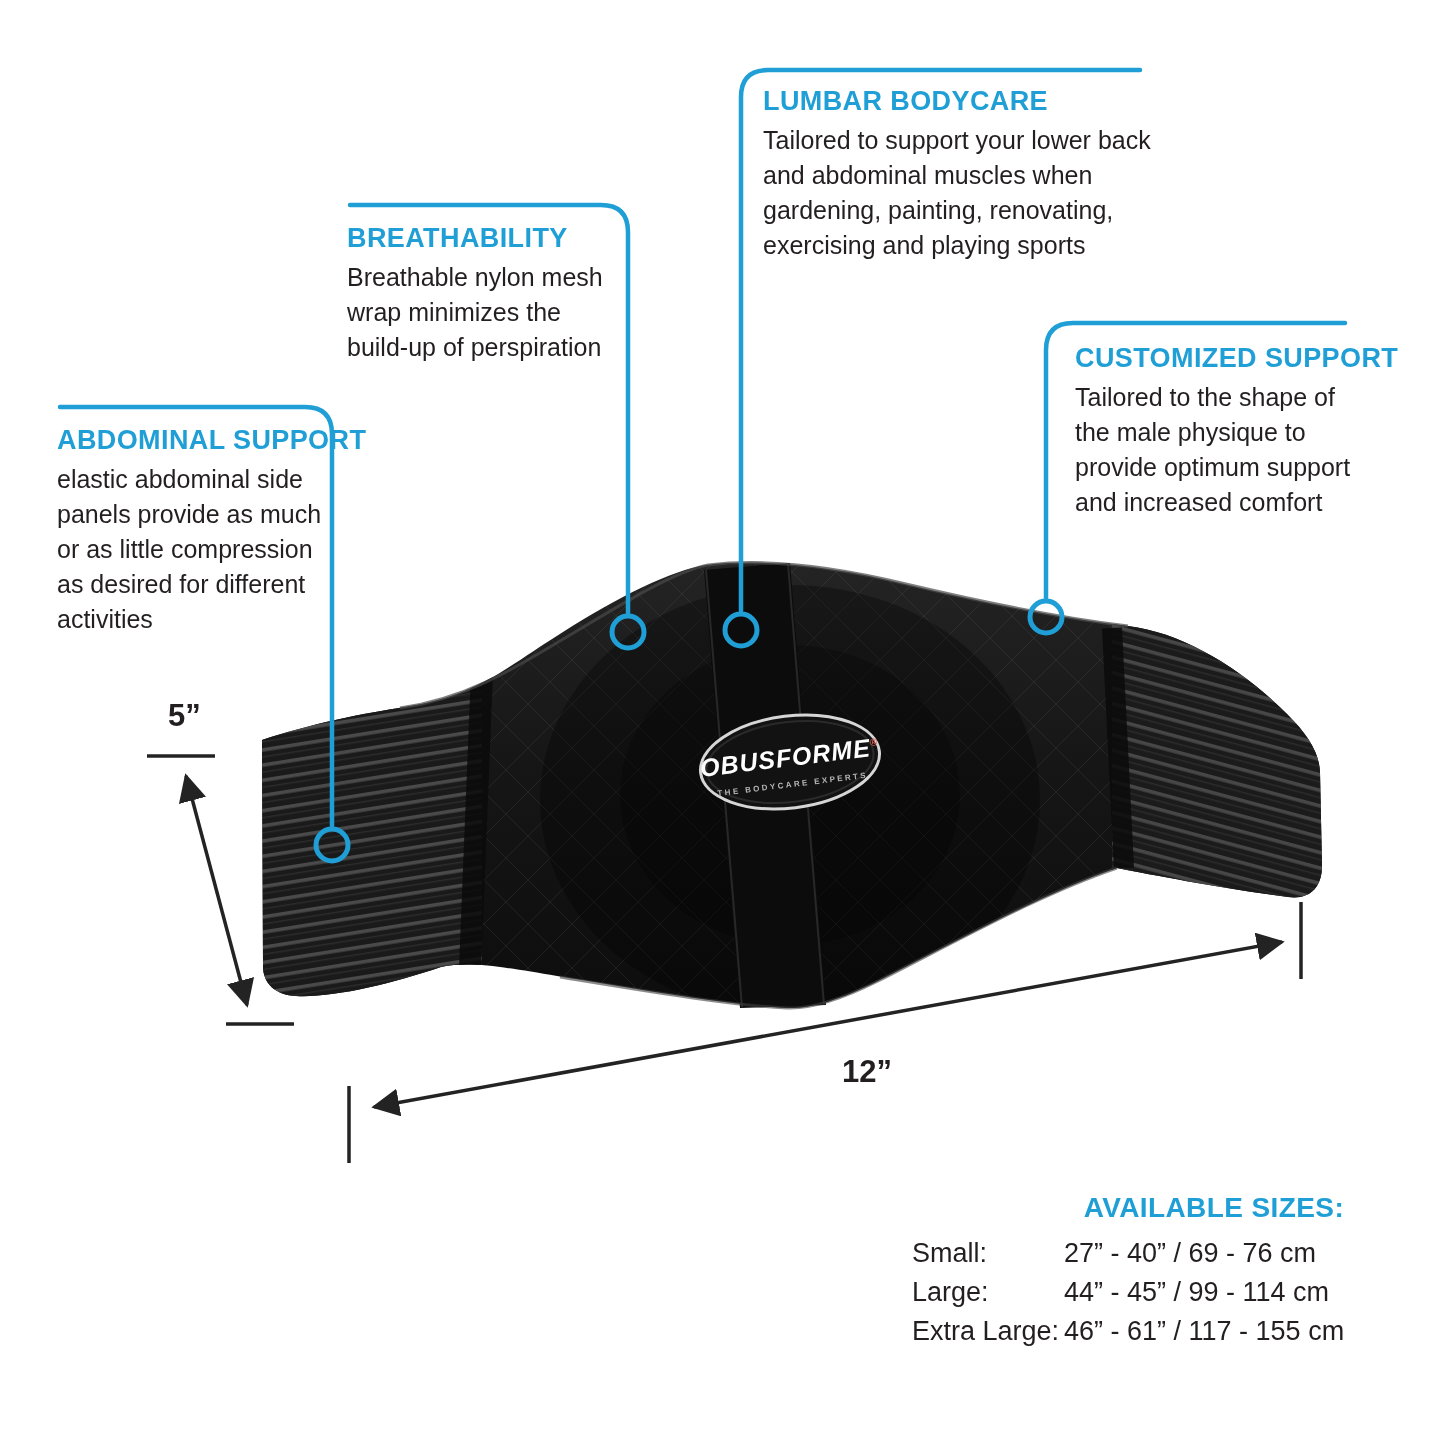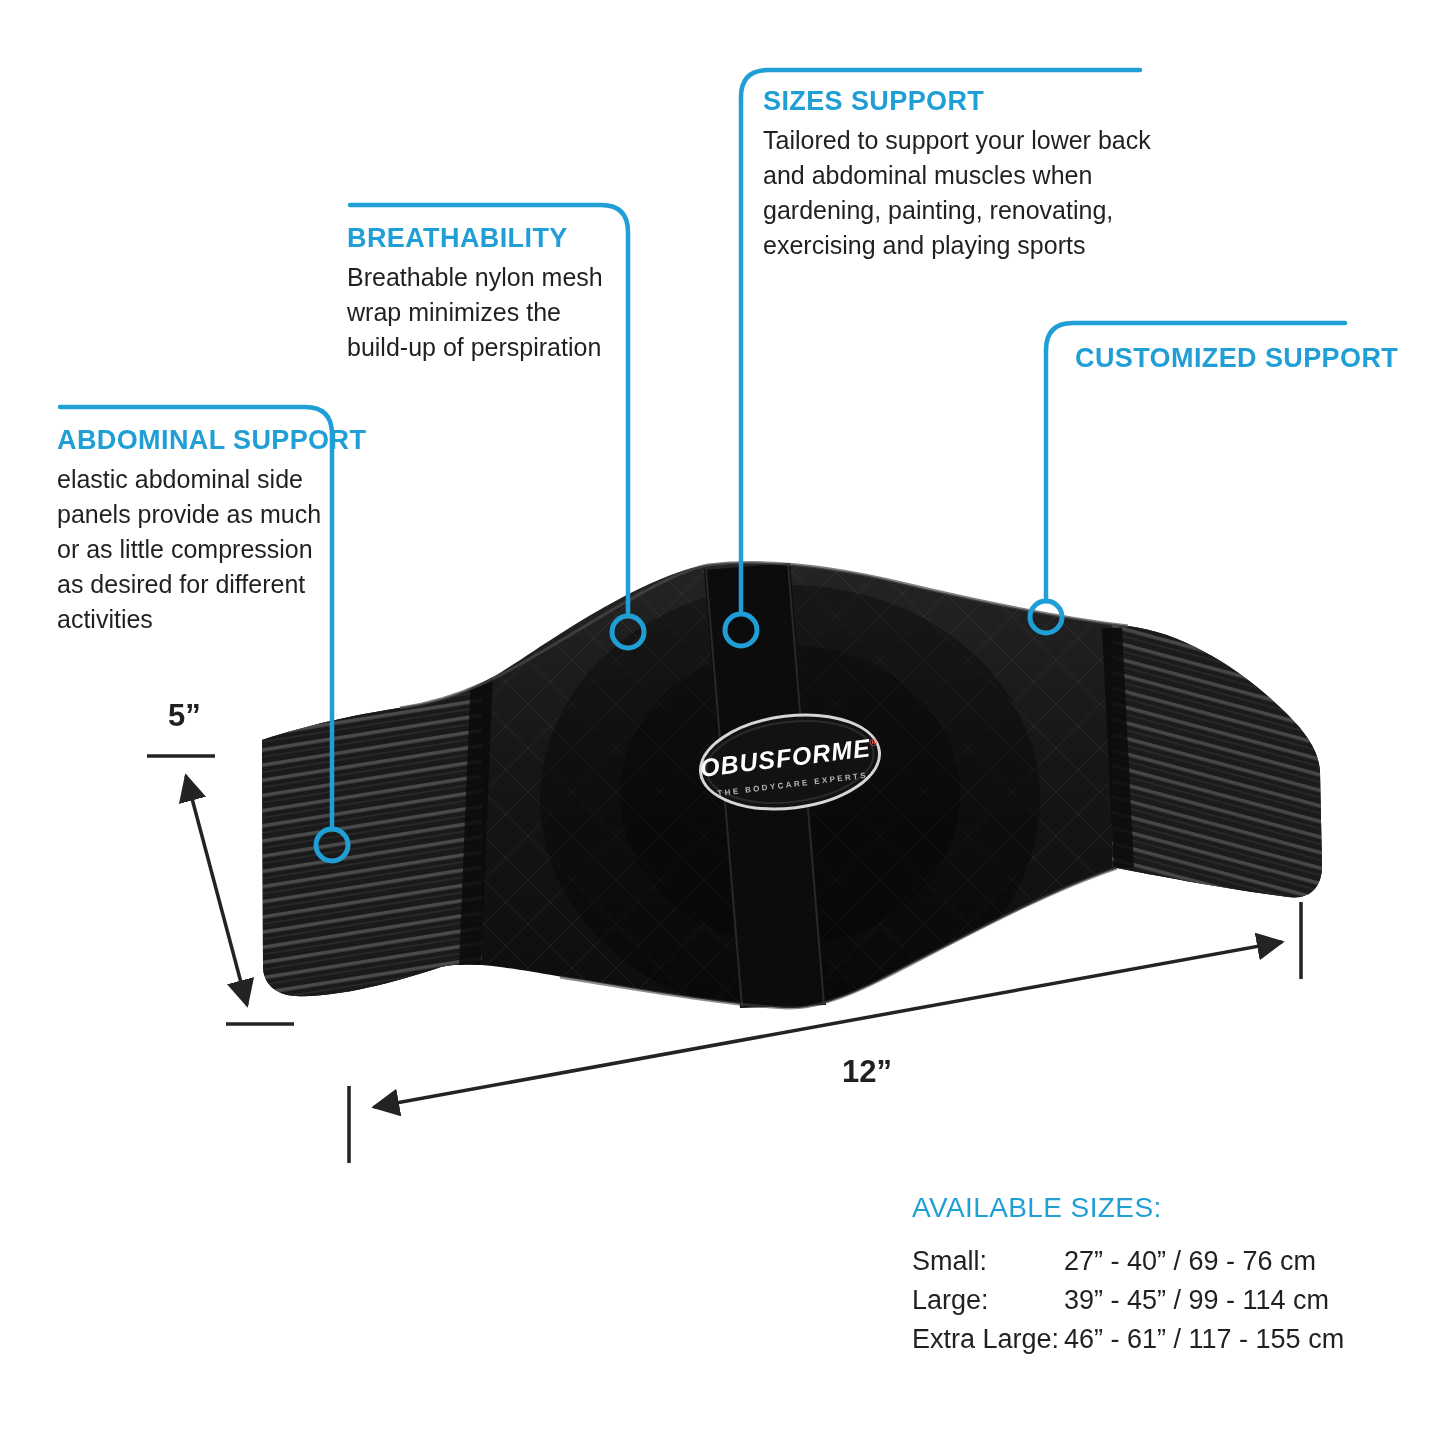--- a/index.html
+++ b/index.html
@@ -14,21 +14,21 @@
   .callout h3 {
     margin:0; color:var(--accent); font-size:27px; font-weight:bold;
     letter-spacing:.4px; line-height:30px;
   }
   .callout p {
     margin:7px 0 0; font-size:25px; line-height:35px; white-space:pre-line;
     color:var(--ink);
   }
   .dim-label { position:absolute; font-size:31px; font-weight:bold; color:var(--ink); }
   .sizes { position:absolute; }
-  .sizes h3 { margin:0 0 18px; color:var(--accent); font-size:28px; font-weight:normal; letter-spacing:.4px; }
+  .sizes h3 { margin:0 0 10px; color:var(--accent); font-size:28px; font-weight:bold; letter-spacing:.4px;text-align:right; }
   .size-row { display:flex; font-size:27px; line-height:39px; color:var(--ink); }
   .size-label { width:152px; flex:0 0 152px; }
   .size-value { white-space:nowrap; }
   .accent-stroke { stroke:var(--accent); }
   .logo-title { font-family:"Liberation Sans", sans-serif; font-style:italic; font-weight:bold; font-size:25px; fill:#ffffff; letter-spacing:1px; }
   .logo-reg { font-size:10px; fill:#d85c4e; font-style:normal; }
   .logo-sub { font-family:"Liberation Sans", sans-serif; font-weight:bold; font-size:8px; fill:#b5b5b5; letter-spacing:2.4px; }
 </style>
 </head>
 <body>
@@ -129,43 +129,47 @@
   <section class="callout" style="left:57px; top:425px; width:340px;">
     <h3>ABDOMINAL SUPPORT</h3>
     <p>elastic abdominal side
 panels provide as much
 or as little compression
 as desired for different
 activities</p>
   </section>
 
   <section class="callout" style="left:763px; top:86px; width:460px;">
-    <h3>SIZES SUPPORT</h3>
+    <h3>LUMBAR BODYCARE</h3>
     <p>Tailored to support your lower back
 and abdominal muscles when
 gardening, painting, renovating,
 exercising and playing sports</p>
   </section>
 
   <section class="callout" style="left:1075px; top:343px; width:340px;">
     <h3>CUSTOMIZED SUPPORT</h3>
+    <p>Tailored to the shape of
+the male physique to
+provide optimum support
+and increased comfort</p>
   </section>
 
   <div class="dim-label" style="left:168px; top:698px;">5”</div>
   <div class="dim-label" style="left:842px; top:1054px;">12”</div>
 
   <div class="sizes" style="left:912px; top:1192px;">
     <h3>AVAILABLE SIZES:</h3>
     <div class="size-row">
       <span class="size-label">Small:</span>
       <span class="size-value">27” - 40” / 69 - 76 cm</span>
     </div>
     <div class="size-row">
       <span class="size-label">Large:</span>
-      <span class="size-value">39” - 45” / 99 - 114 cm</span>
+      <span class="size-value">44” - 45” / 99 - 114 cm</span>
     </div>
     <div class="size-row">
       <span class="size-label">Extra Large:</span>
       <span class="size-value">46” - 61” / 117 - 155 cm</span>
     </div>
   </div>
 
 </div>
 
 </body></html>

